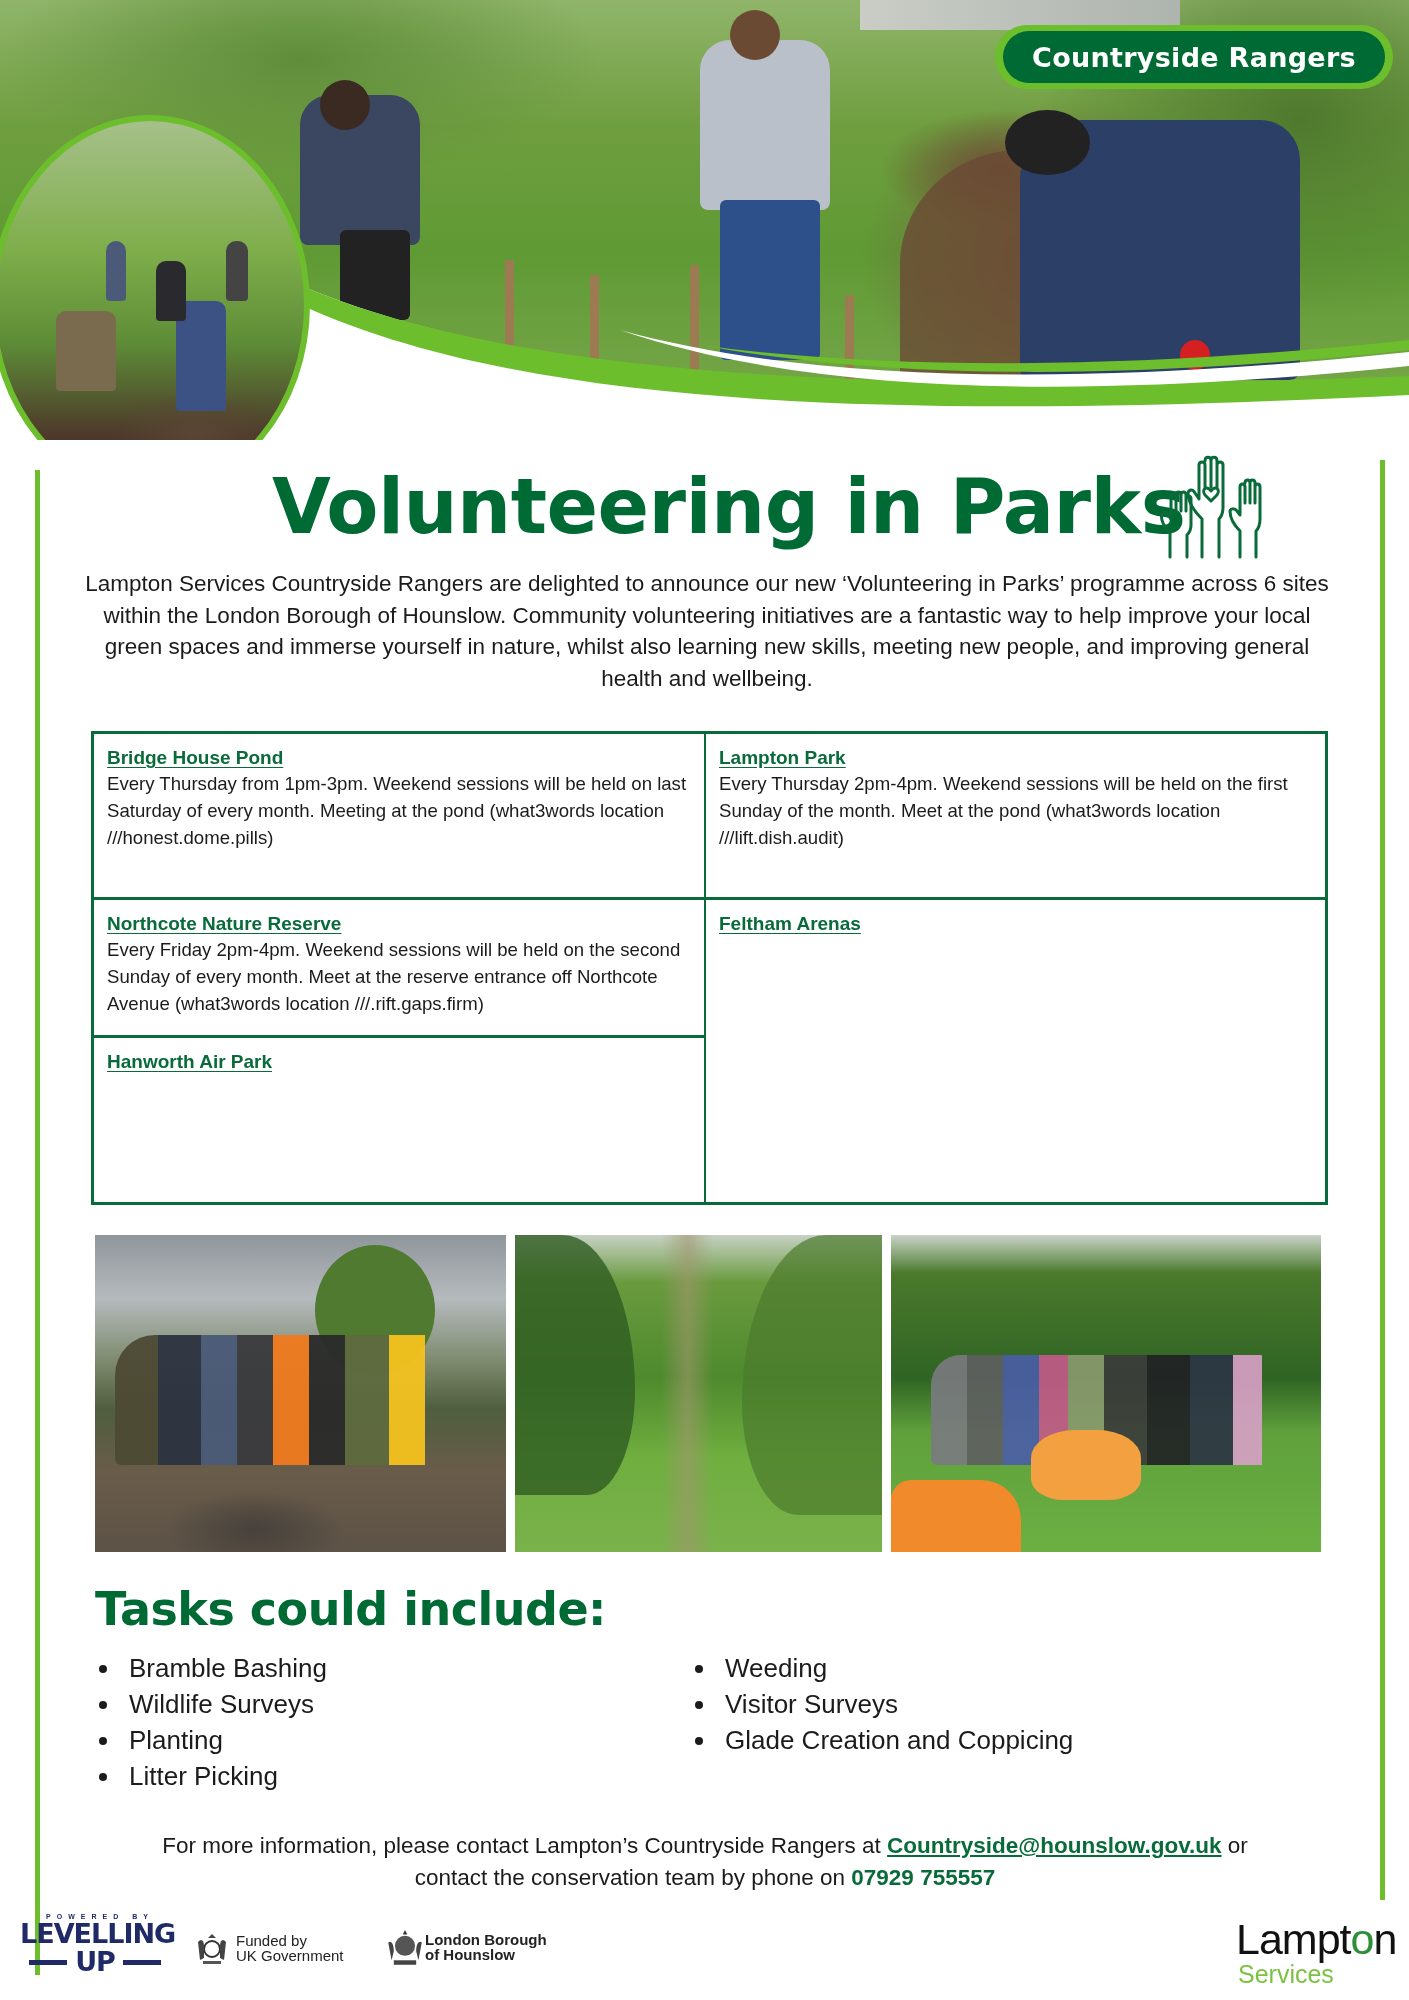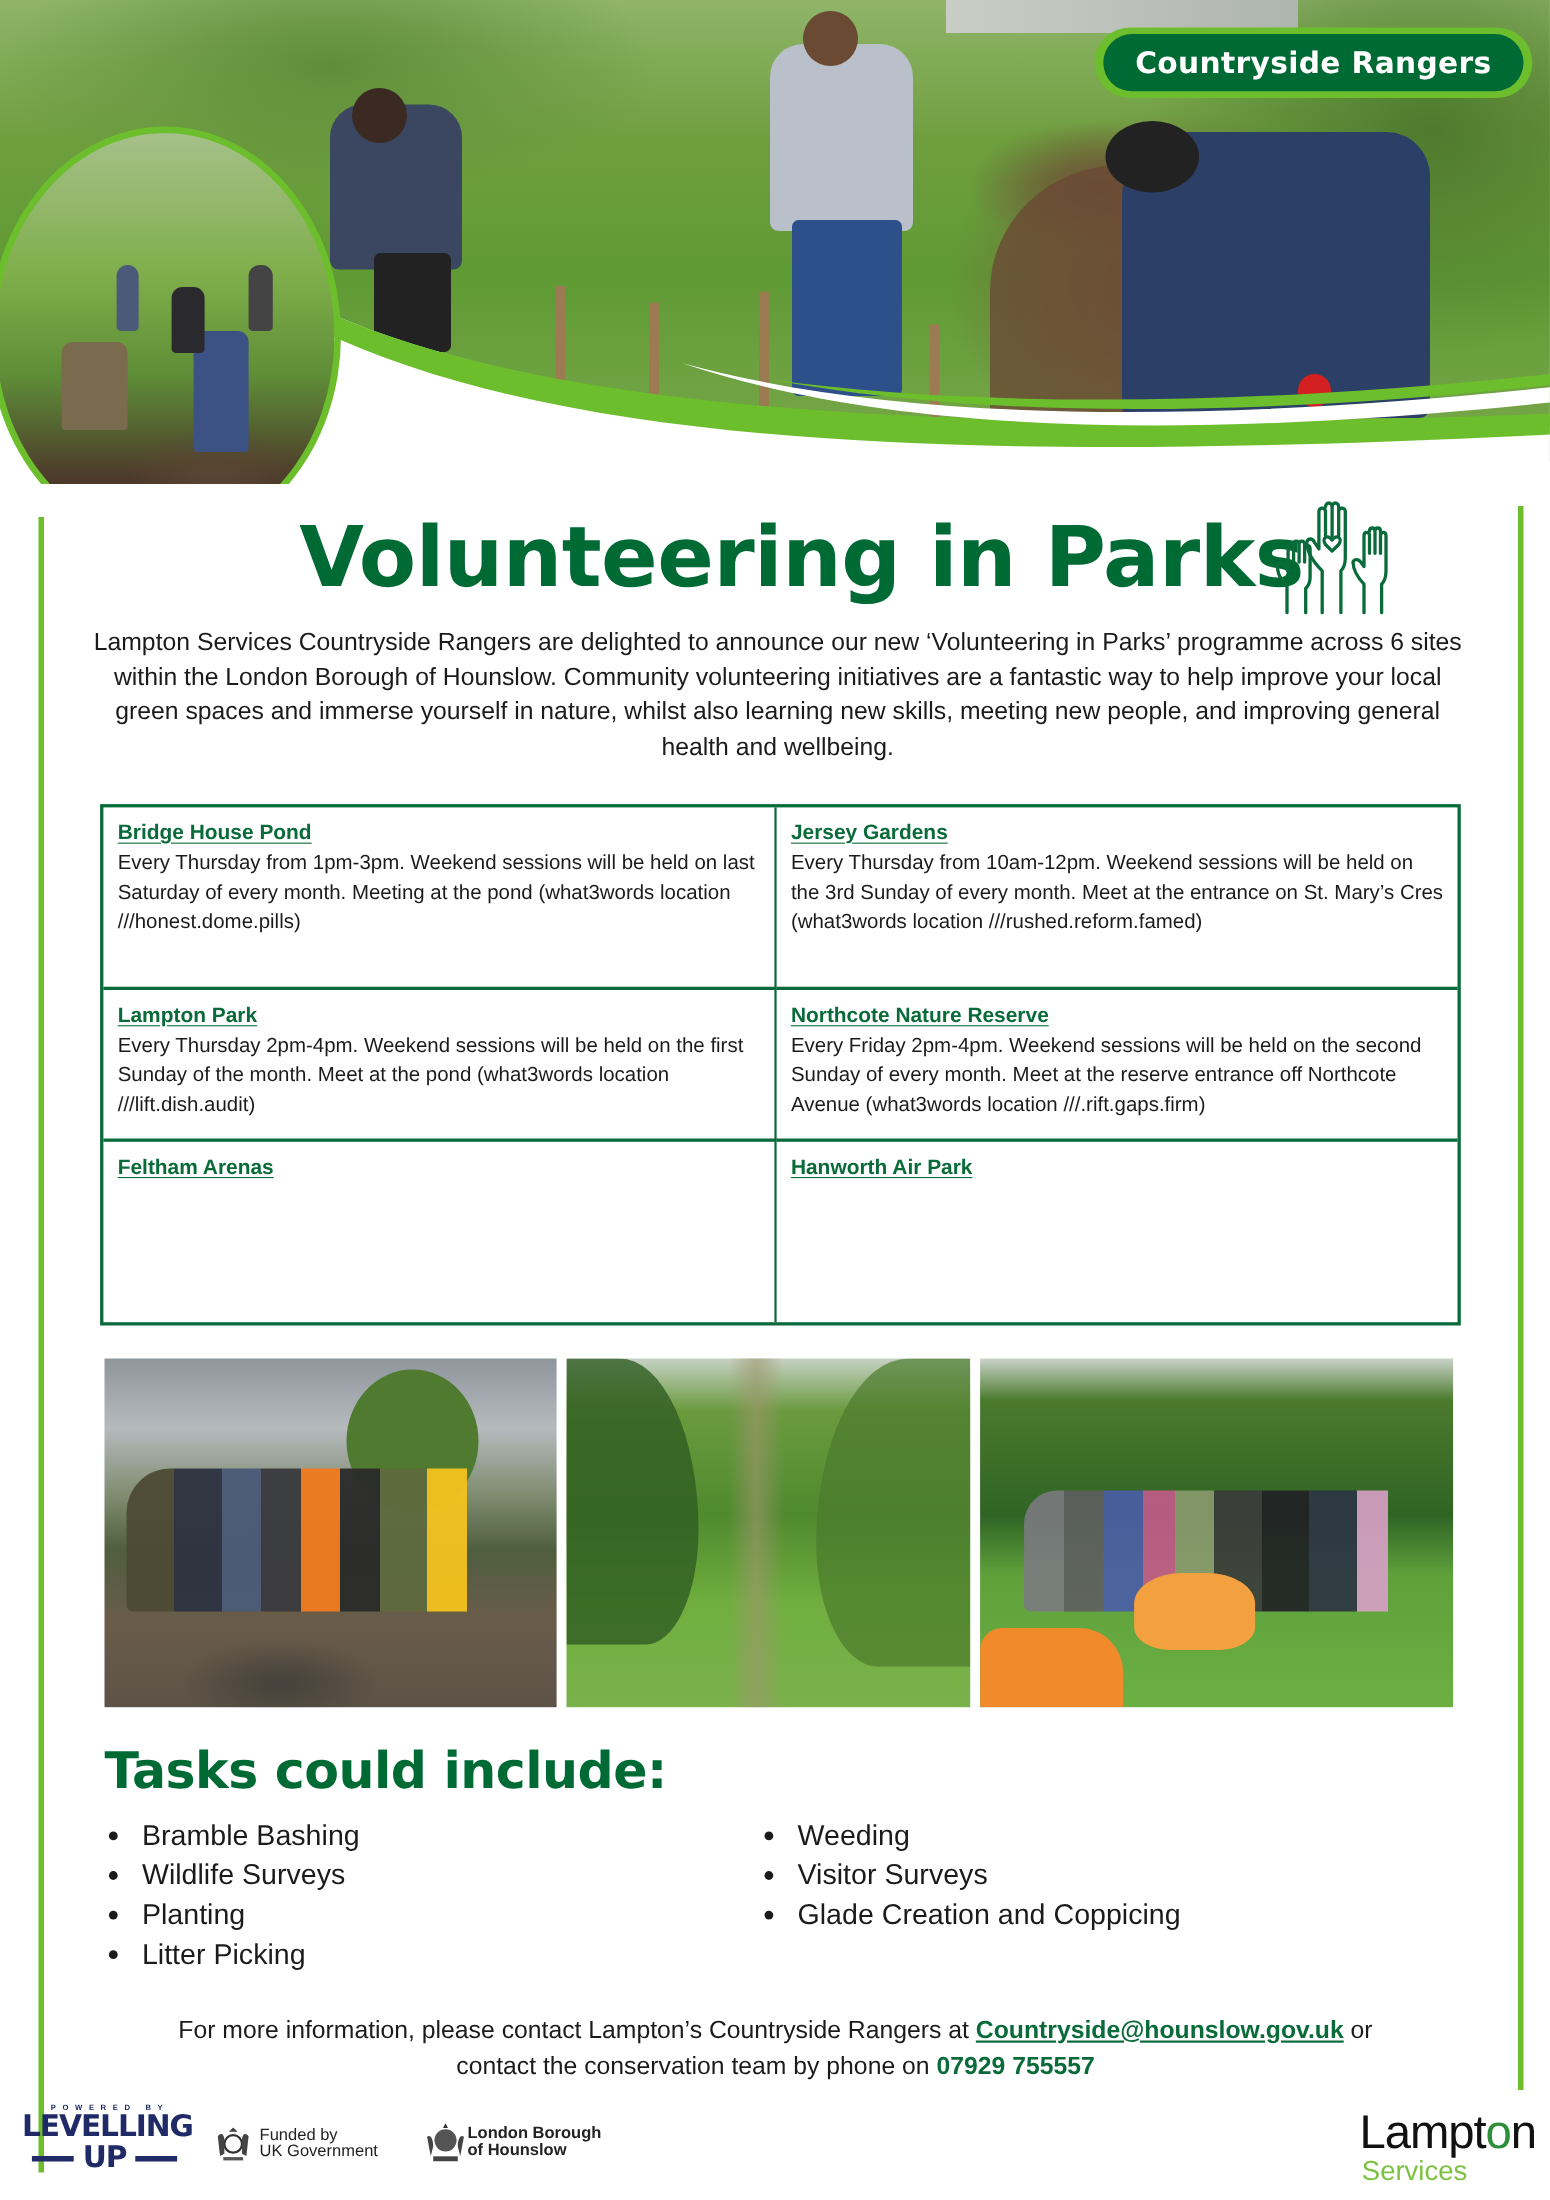--- a/index.html
+++ b/index.html
@@ -171,24 +171,20 @@
 </svg>
 
 <p class="intro">Lampton Services Countryside Rangers are delighted to announce our new ‘Volunteering in Parks’ programme across 6 sites within the London Borough of Hounslow. Community volunteering initiatives are a fantastic way to help improve your local green spaces and immerse yourself in nature, whilst also learning new skills, meeting new people, and improving general health and wellbeing.</p>
 
 <div class="sites">
   <div class="cell">
     <span class="site-name">Bridge House Pond</span>
     <p class="site-desc">Every Thursday from 1pm-3pm. Weekend sessions will be held on last Saturday of every month. Meeting at the pond (what3words location ///honest.dome.pills)</p>
   </div>
   <div class="cell">
-    <span class="site-name">Jersey Gardens</span>
-    <p class="site-desc">Every Thursday from 10am-12pm. Weekend sessions will be held on the 3rd Sunday of every month. Meet at the entrance on St. Mary’s Cres (what3words location ///rushed.reform.famed)</p>
-  </div>
-  <div class="cell">
     <span class="site-name">Lampton Park</span>
     <p class="site-desc">Every Thursday 2pm-4pm. Weekend sessions will be held on the first Sunday of the month. Meet at the pond (what3words location ///lift.dish.audit)</p>
   </div>
   <div class="cell">
     <span class="site-name">Northcote Nature Reserve</span>
     <p class="site-desc">Every Friday 2pm-4pm. Weekend sessions will be held on the second Sunday of every month. Meet at the reserve entrance off Northcote Avenue (what3words location ///.rift.gaps.firm)</p>
   </div>
   <div class="cell">
     <span class="site-name">Feltham Arenas</span>
   </div>

